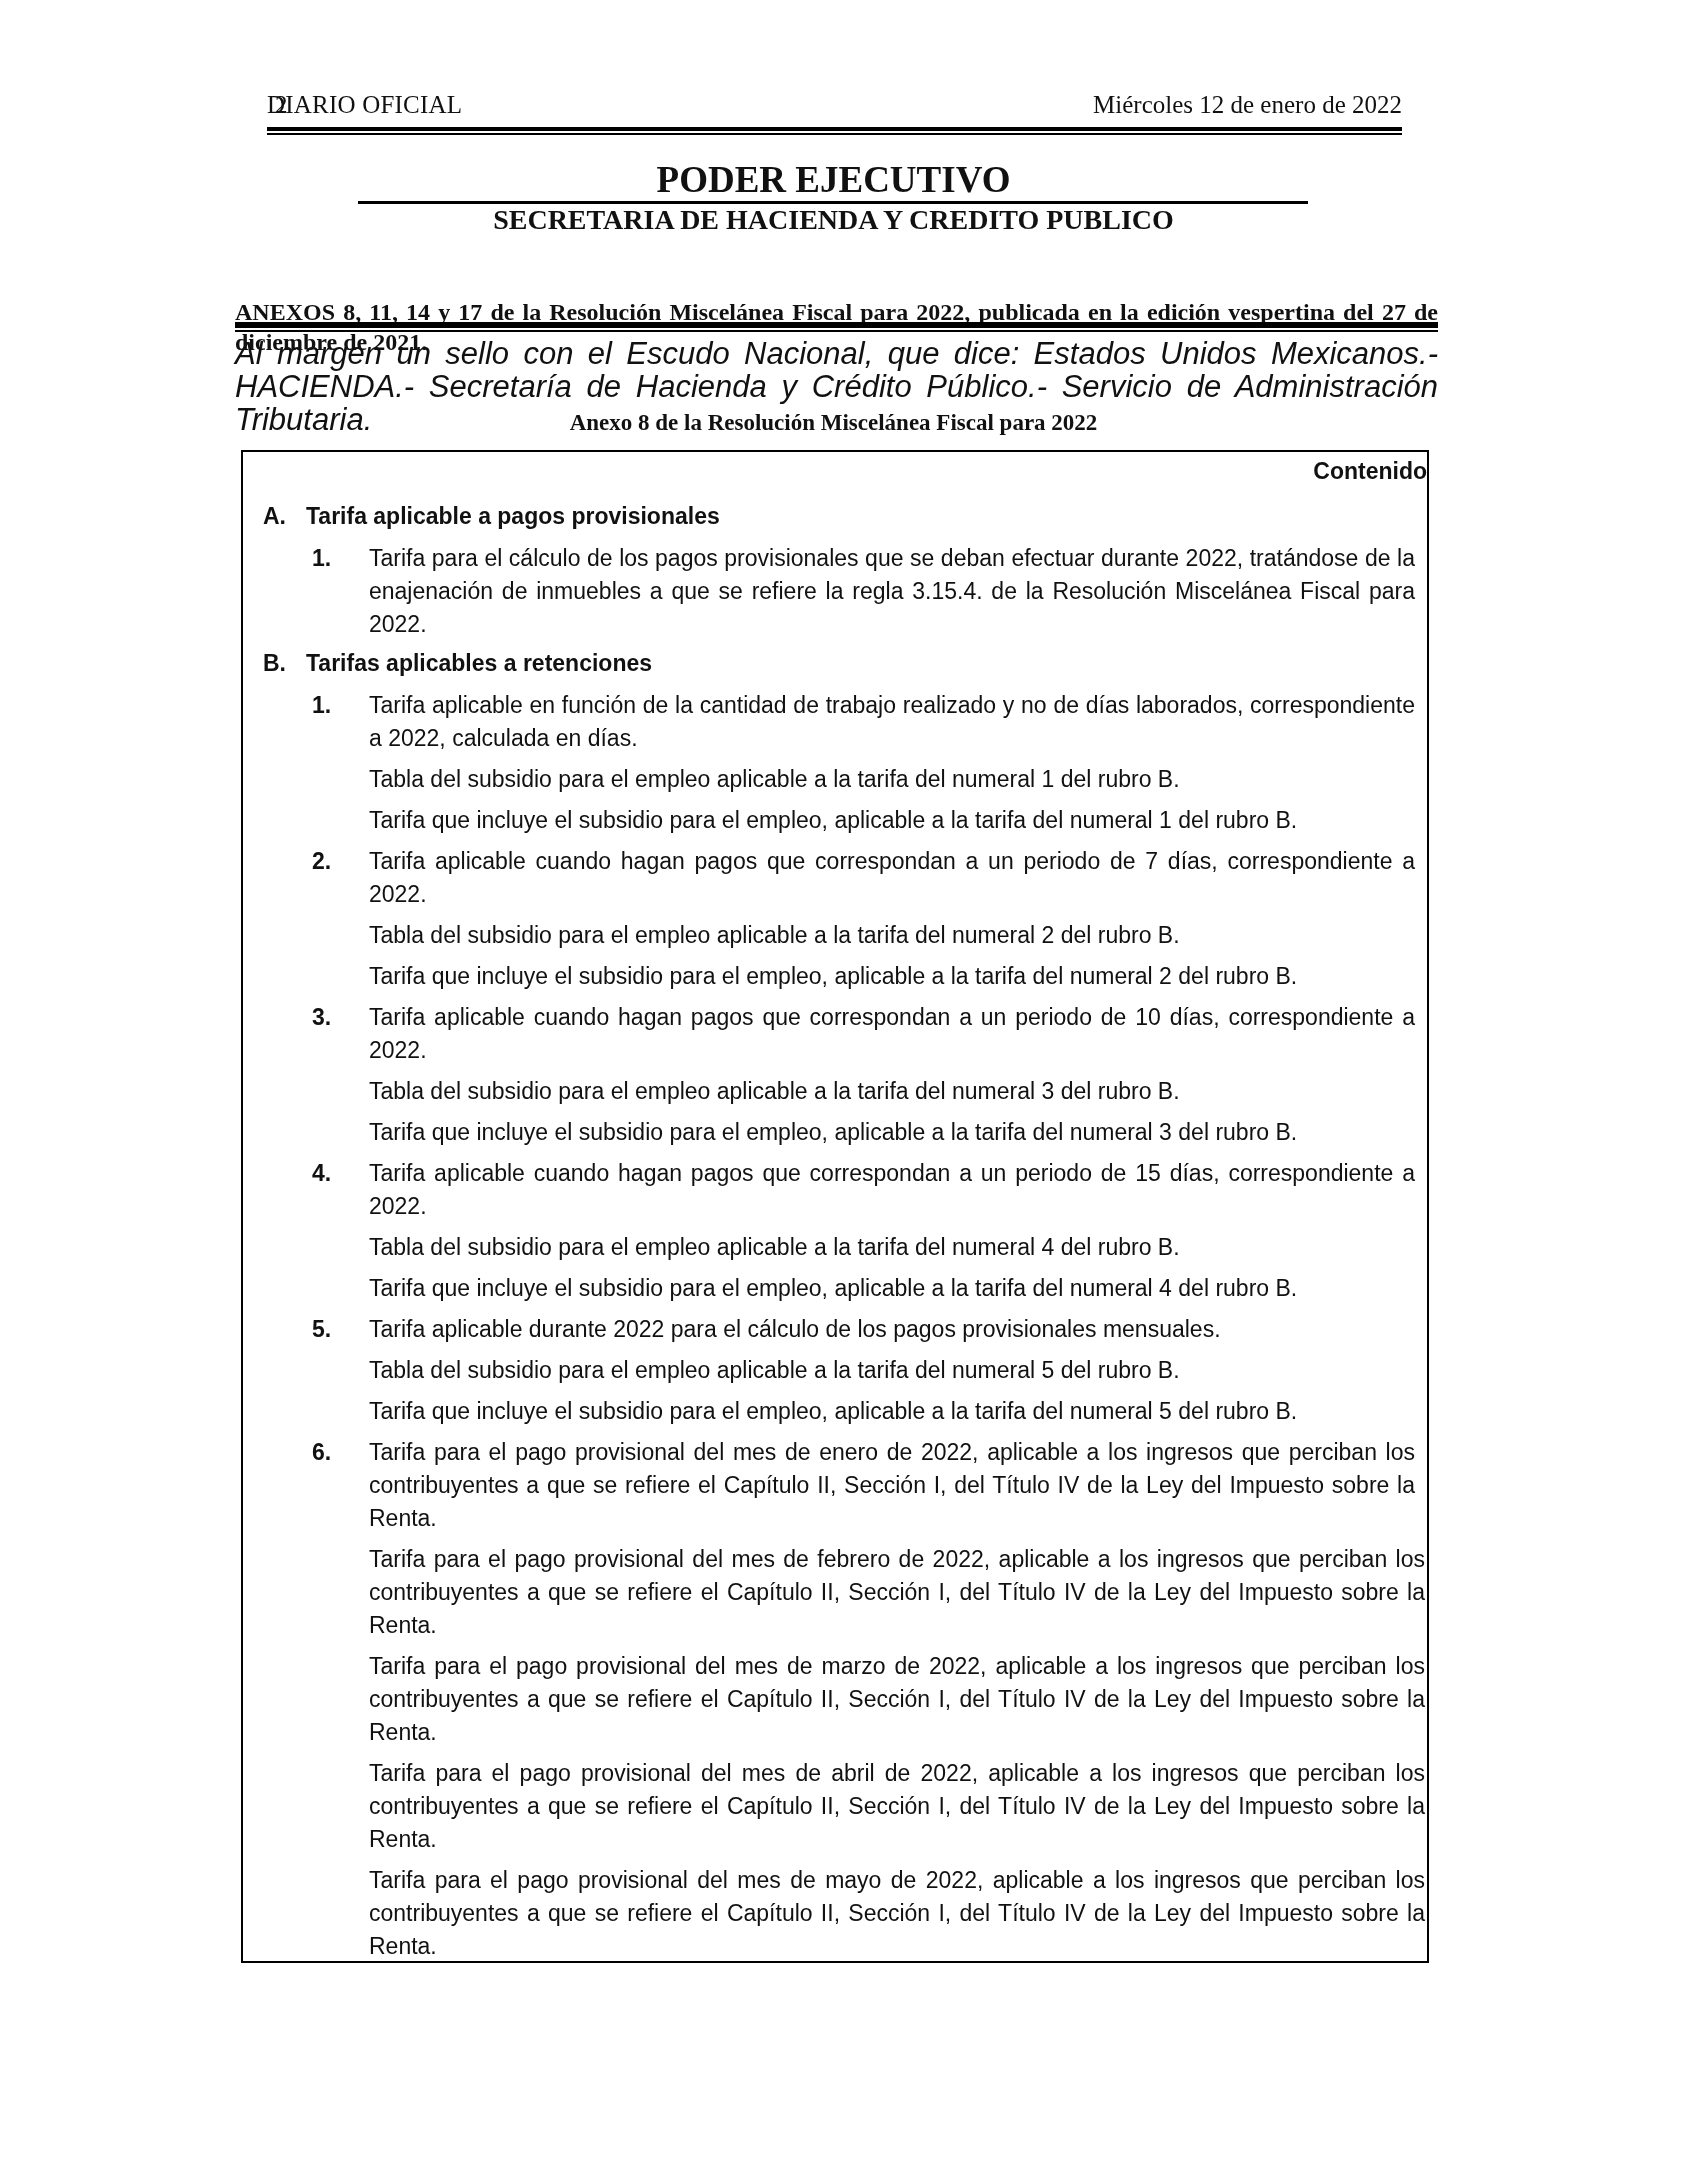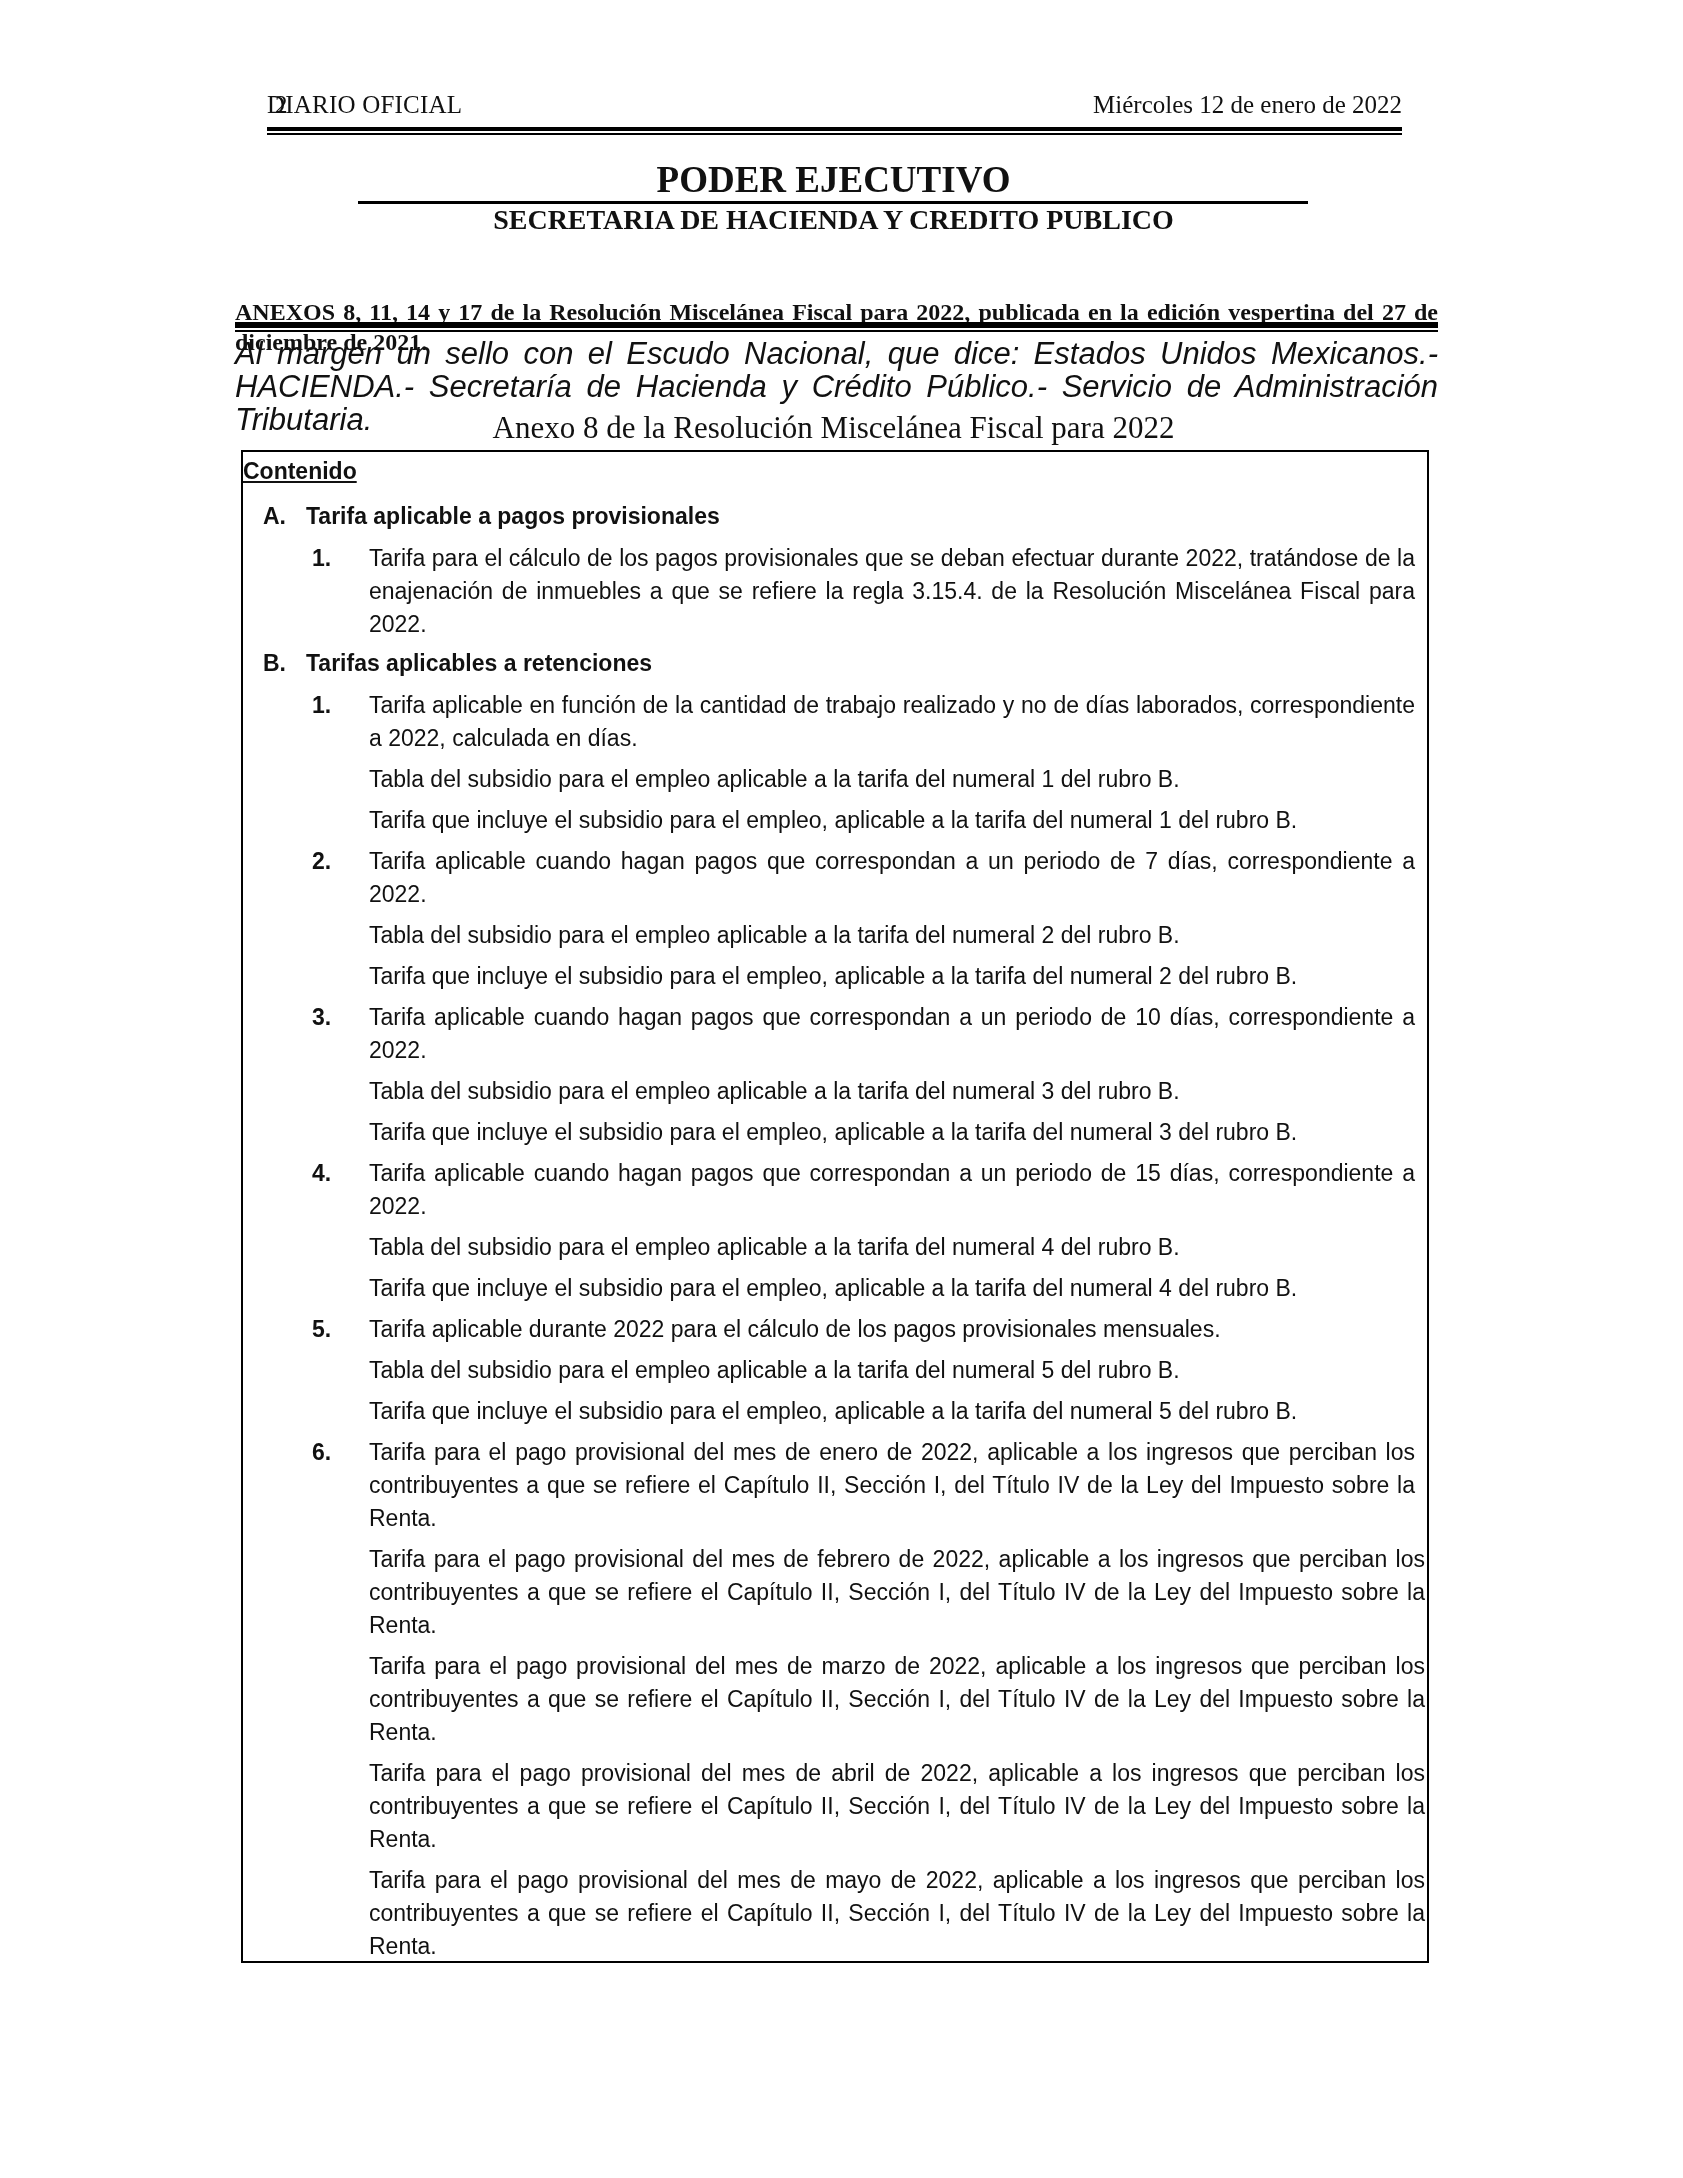--- a/index.html
+++ b/index.html
@@ -15,24 +15,24 @@
 
   .branch { position:absolute; left:0; width:1667px; top:158px; text-align:center; font-size:37px; font-weight:bold; }
   .branch-rule { position:absolute; left:358px; width:950px; top:201px; height:3px; background:#000; }
   .ministry { position:absolute; left:0; width:1667px; top:204px; text-align:center; font-size:28px; font-weight:bold; }
 
   .doc-title { position:absolute; left:235px; width:1203px; top:265px; font-size:24px; font-weight:bold; line-height:30px; text-align:justify; text-align-last:left;margin-top:32px; }
   .title-rule { position:absolute; left:235px; width:1203px; top:322px; height:10px; border-top:6px solid #000; border-bottom:2px solid #000; box-sizing:border-box; }
 
   .seal-note { position:absolute; left:235px; width:1203px; top:337px; font-size:31px; line-height:33px; text-align:justify;font-style:italic; }
 
-  .annex-heading { position:absolute; left:0; width:1667px; top:410px; text-align:center; font-size:31px; font-weight:normal; }
+  .annex-heading { position:absolute; left:0; width:1667px; top:410px; text-align:center; font-size:23px; font-weight:bold; }
 
   .toc-box { position:absolute; left:241px; top:450px; width:1188px; height:1513px; border:2.5px solid #000; box-sizing:border-box; }
-  .toc-title { position:absolute; left:0; width:100%; top:6px; text-align:left; font-size:23px; font-weight:bold;text-decoration:underline; }
+  .toc-title { position:absolute; left:0; width:100%; top:6px; text-align:right; font-size:23px; font-weight:bold; }
 
   .toc-body { position:absolute; left:0; top:48px; width:100%; font-size:23px; line-height:33px; }
   .section { position:relative; margin-bottom:6px; }
   .section-head { position:relative; height:34px; font-weight:bold; }
   .section-letter { position:absolute; left:20px; top:0; }
   .section-title { position:absolute; left:63px; top:0; }
 
   .item { position:relative; padding-left:126px; padding-right:12px; margin-top:8px; }
   .item-num { position:absolute; left:69px; top:0; font-weight:bold; }
   .item-text { text-align:justify; display:block; }

